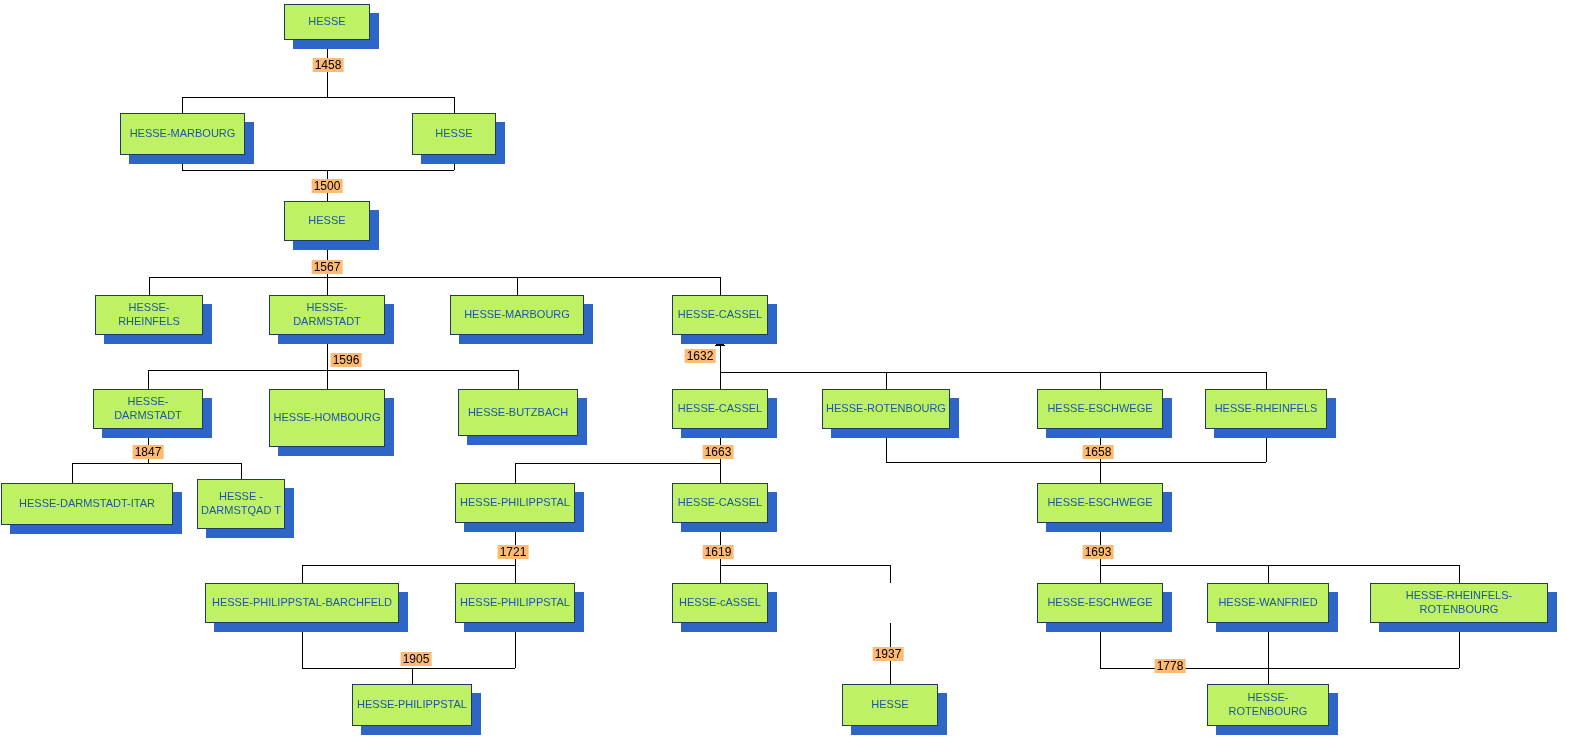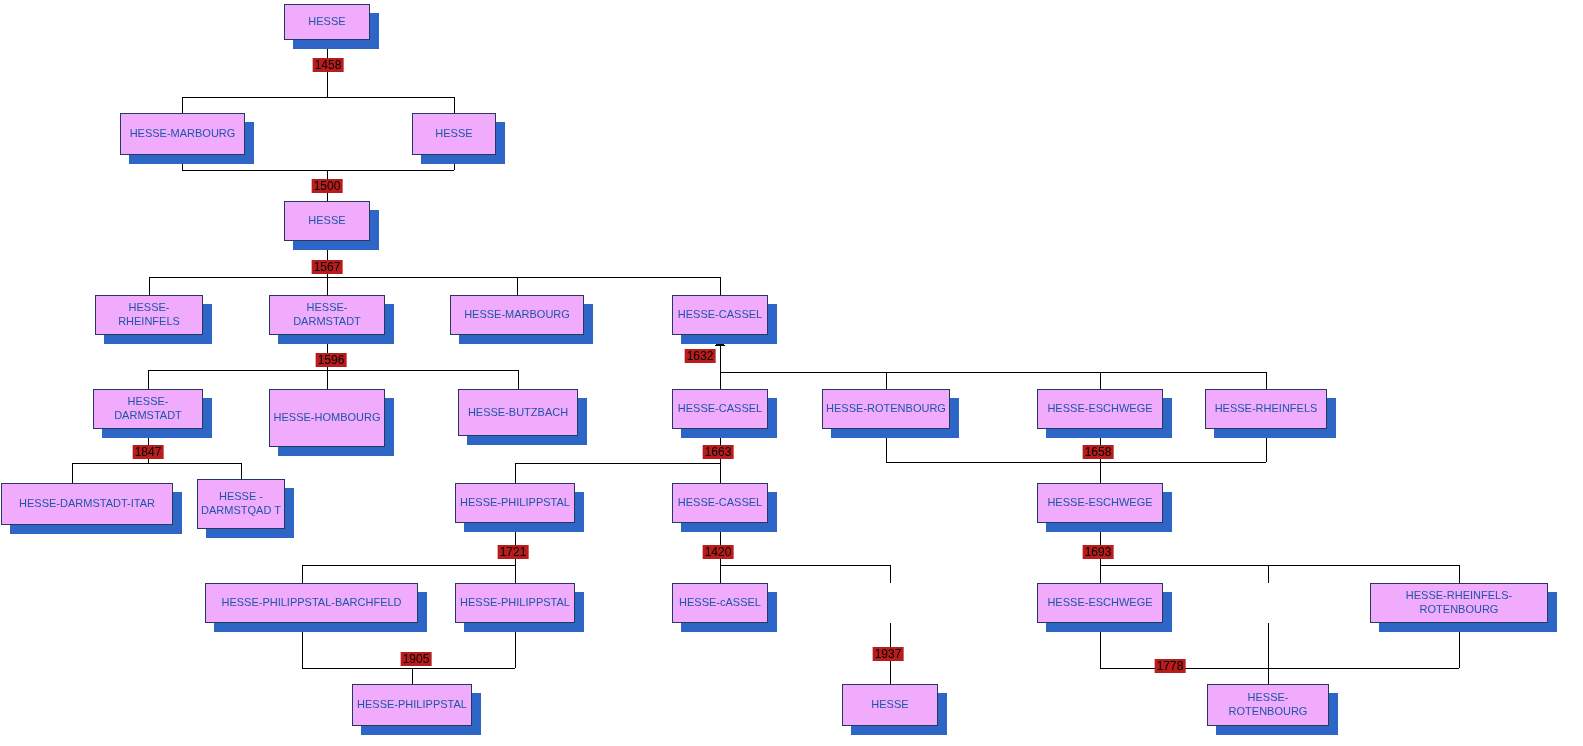--- a/index.html
+++ b/index.html
@@ -18,40 +18,40 @@
   .connectors {
     position: absolute;
     left: 0;
     top: 0;
     z-index: 1;
   }
   .node {
     position: absolute;
     z-index: 3;
     box-sizing: border-box;
-    background: #f0abfc;
+    background: #bef264;
     border: 1px solid #24395b;
     box-shadow: 9px 9px 0 #2e66c8;
     color: #1f55a8;
     font-size: 11px;
     line-height: 1.25;
     display: flex;
     align-items: center;
     justify-content: center;
     text-align: center;
     padding: 2px 3px;
     cursor: pointer;
   }
   .date {
     position: absolute;
     z-index: 2;
     transform: translateX(-50%);
     font-size: 12px;
     color: #000000;
-    background: #b91c1c;
+    background: #fdba74;
     padding: 0 2px;
     white-space: nowrap;
   }
 </style>
 </head>
 <body>
 
 <div class="canvas">
 
   <svg class="connectors" width="1583" height="746" shape-rendering="crispEdges">
@@ -70,27 +70,27 @@
       <path d="M302 623 V668 M515 623 V668 M302 668 H515 M412 668 V684"></path>
       <path d="M890 623 V684"></path>
       <path d="M1100 623 V668 M1459 623 V668 M1100 668 H1459 M1268 623 V684"></path>
     </g>
     <polygon points="720,336 715,346 725,346" fill="#000000"></polygon>
   </svg>
 
   <div class="date" style="left:328px;top:58px">1458</div>
   <div class="date" style="left:327px;top:179px">1500</div>
   <div class="date" style="left:327px;top:260px">1567</div>
-  <div class="date" style="left:331px;top:353px">1596</div>
+  <div class="date" style="left:346px;top:353px">1596</div>
   <div class="date" style="left:700px;top:349px">1632</div>
   <div class="date" style="left:148px;top:445px">1847</div>
   <div class="date" style="left:718px;top:445px">1663</div>
   <div class="date" style="left:1098px;top:445px">1658</div>
   <div class="date" style="left:513px;top:545px">1721</div>
-  <div class="date" style="left:718px;top:545px">1420</div>
+  <div class="date" style="left:718px;top:545px">1619</div>
   <div class="date" style="left:1098px;top:545px">1693</div>
   <div class="date" style="left:416px;top:652px">1905</div>
   <div class="date" style="left:888px;top:647px">1937</div>
   <div class="date" style="left:1170px;top:659px">1778</div>
 
   <div class="node" style="left:284px;top:4px;width:86px;height:36px">HESSE</div>
   <div class="node" style="left:120px;top:113px;width:125px;height:42px">HESSE-MARBOURG</div>
   <div class="node" style="left:412px;top:113px;width:84px;height:42px">HESSE</div>
   <div class="node" style="left:284px;top:201px;width:86px;height:40px">HESSE</div>
   <div class="node" style="left:95px;top:295px;width:108px;height:40px">HESSE-RHEINFELS</div>
@@ -102,22 +102,23 @@
   <div class="node" style="left:458px;top:389px;width:120px;height:47px">HESSE-BUTZBACH</div>
   <div class="node" style="left:672px;top:389px;width:96px;height:40px">HESSE-CASSEL</div>
   <div class="node" style="left:822px;top:389px;width:128px;height:40px">HESSE-ROTENBOURG</div>
   <div class="node" style="left:1037px;top:389px;width:126px;height:40px">HESSE-ESCHWEGE</div>
   <div class="node" style="left:1205px;top:389px;width:122px;height:40px">HESSE-RHEINFELS</div>
   <div class="node" style="left:1px;top:483px;width:172px;height:42px">HESSE-DARMSTADT-ITAR</div>
   <div class="node" style="left:197px;top:479px;width:88px;height:50px">HESSE - DARMSTQAD T</div>
   <div class="node" style="left:455px;top:483px;width:120px;height:40px">HESSE-PHILIPPSTAL</div>
   <div class="node" style="left:672px;top:483px;width:96px;height:40px">HESSE-CASSEL</div>
   <div class="node" style="left:1037px;top:483px;width:126px;height:40px">HESSE-ESCHWEGE</div>
-  <div class="node" style="left:205px;top:583px;width:213px;height:40px">HESSE-PHILIPPSTAL-BARCHFELD</div>
+  <div class="node" style="left:205px;top:583px;width:194px;height:40px">HESSE-PHILIPPSTAL-BARCHFELD</div>
   <div class="node" style="left:455px;top:583px;width:120px;height:40px">HESSE-PHILIPPSTAL</div>
   <div class="node" style="left:672px;top:583px;width:96px;height:40px">HESSE-cASSEL</div>
   <div class="node" style="left:1037px;top:583px;width:126px;height:40px">HESSE-ESCHWEGE</div>
+  <div class="node" style="left:1207px;top:583px;width:122px;height:40px">HESSE-WANFRIED</div>
   <div class="node" style="left:1370px;top:583px;width:178px;height:40px">HESSE-RHEINFELS-ROTENBOURG</div>
   <div class="node" style="left:352px;top:684px;width:120px;height:42px">HESSE-PHILIPPSTAL</div>
   <div class="node" style="left:842px;top:684px;width:96px;height:42px">HESSE</div>
   <div class="node" style="left:1207px;top:684px;width:122px;height:42px">HESSE-ROTENBOURG</div>
 
 </div>
 
 </body></html>

